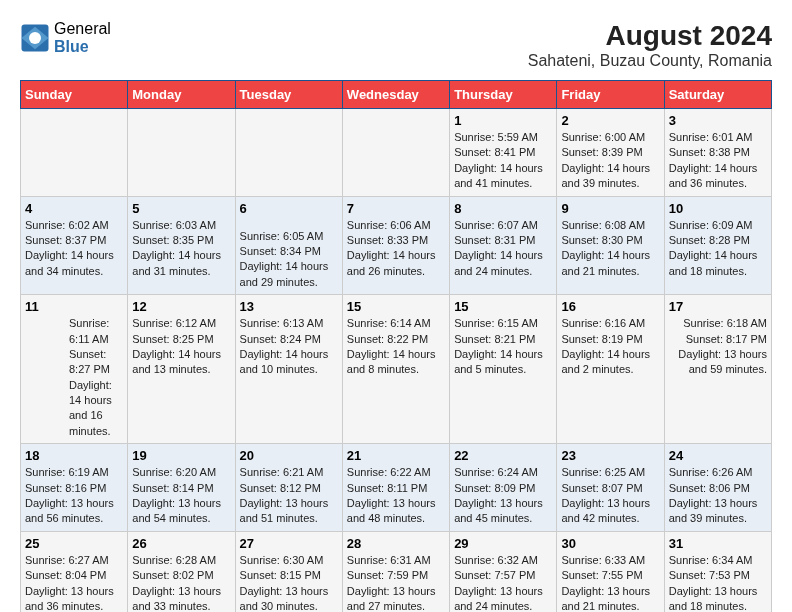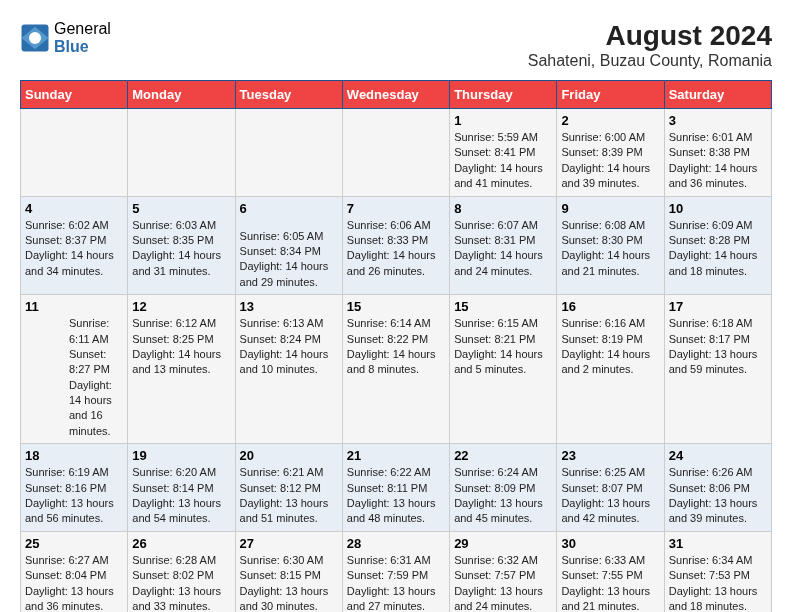--- a/index.html
+++ b/index.html
@@ -214,21 +214,21 @@
 Daylight: 14 hours and 5 minutes.</div>
         </td>
         <td>
           <div class="day-num">16</div>
           <div class="day-info" style="white-space: pre-line;">Sunrise: 6:16 AM
 Sunset: 8:19 PM
 Daylight: 14 hours and 2 minutes.</div>
         </td>
         <td>
           <div class="day-num">17</div>
-          <div class="day-info" style="white-space: pre-line;">Sunrise: 6:18 AM
+          <div class="day-info" style="white-space: pre-line; text-align: right;">Sunrise: 6:18 AM
 Sunset: 8:17 PM
 Daylight: 13 hours and 59 minutes.</div>
         </td>
       </tr>
       <tr>
         <td>
           <div class="day-num">18</div>
           <div class="day-info" style="white-space: pre-line;">Sunrise: 6:19 AM
 Sunset: 8:16 PM
 Daylight: 13 hours and 56 minutes.</div>

